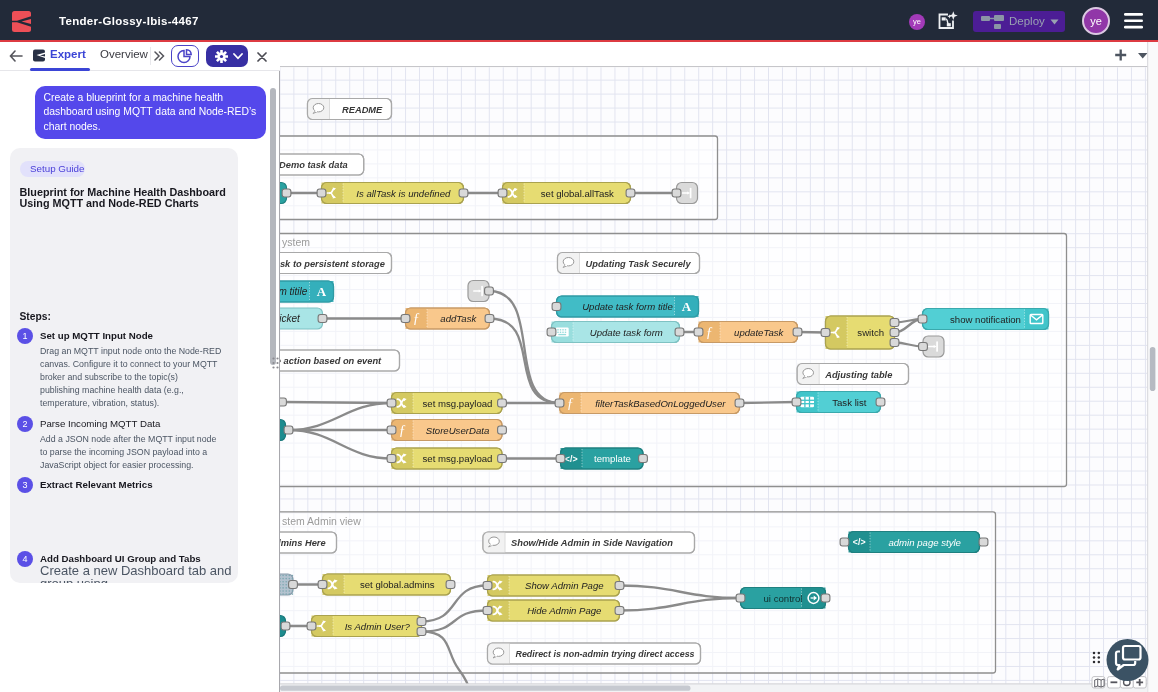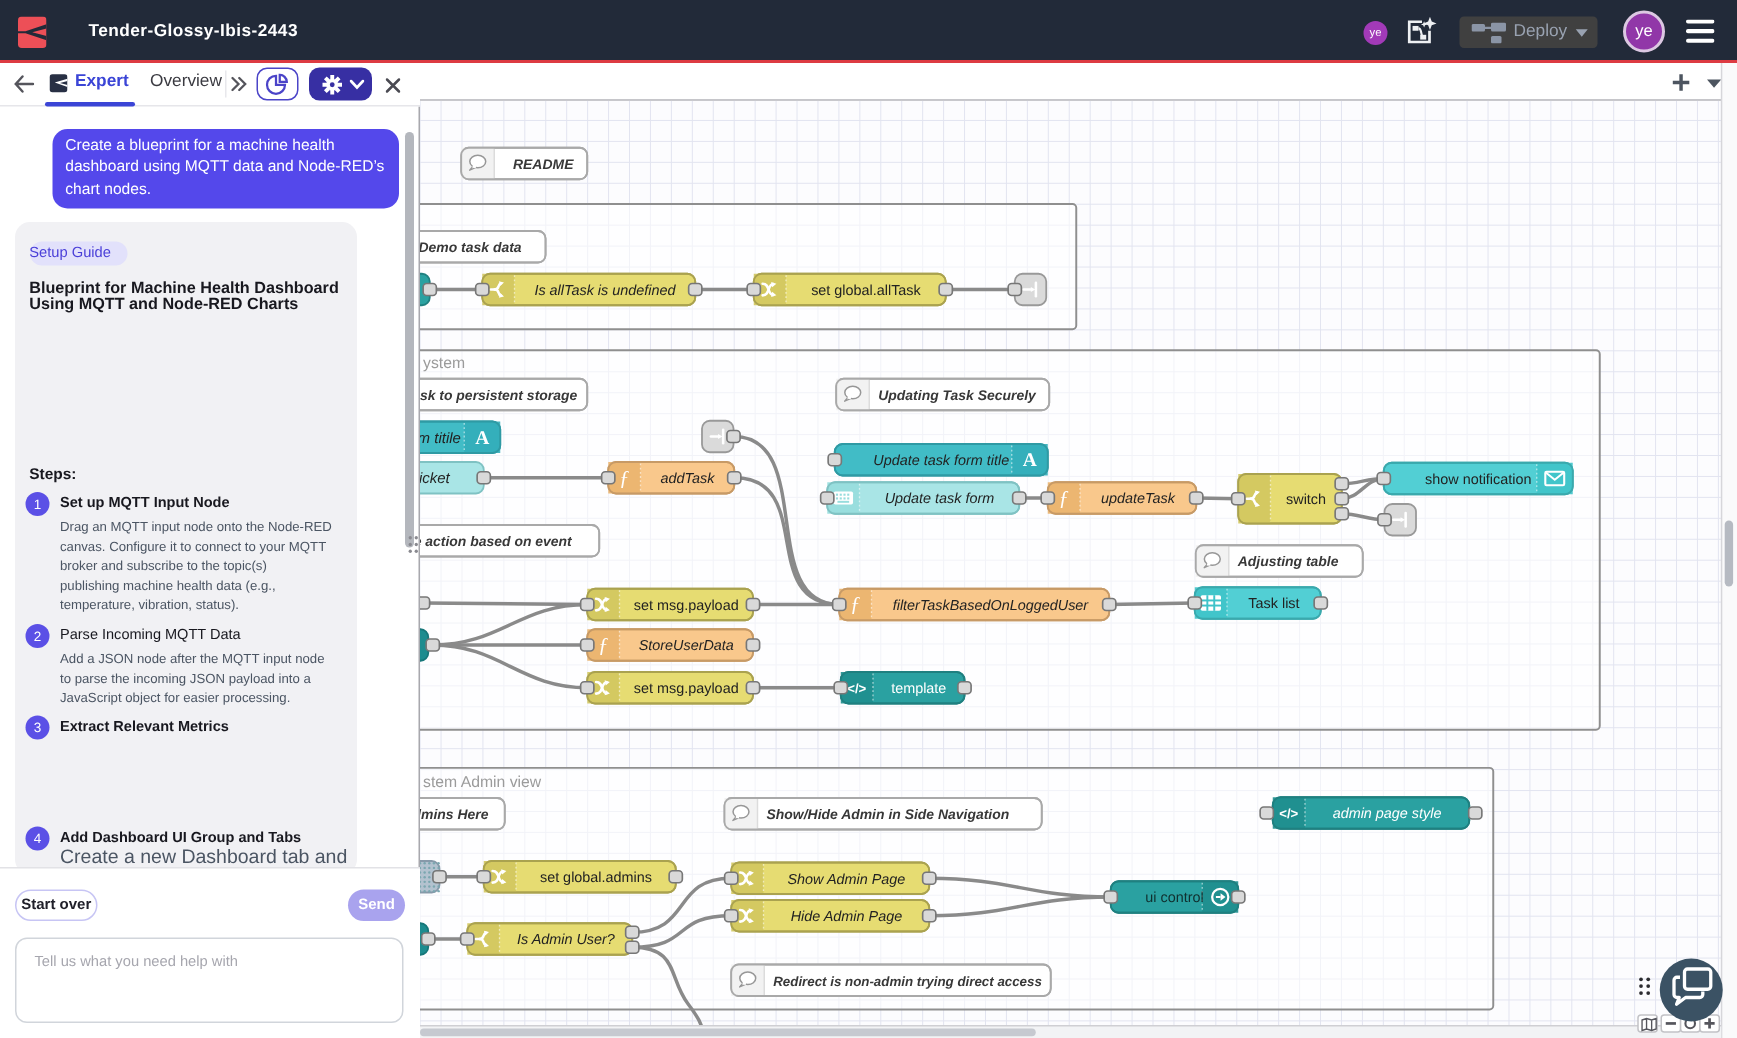--- a/index.html
+++ b/index.html
@@ -5,31 +5,31 @@
 html,body{width:1158px;height:692px;overflow:hidden;font-family:"Liberation Sans",sans-serif;background:#fff;position:relative}
 .abs{position:absolute}
 </style></head>
 <body>
 
 <div class="abs" style="left:0;top:0;width:1158px;height:42px;background:#222a39;border-bottom:2.5px solid #dd3b42">
   <svg class="abs" style="left:12px;top:11px" width="19" height="21" viewBox="0 0 19 21">
     <rect x="0" y="0" width="19" height="21" rx="2.5" fill="#ed4f57"></rect>
     <path d="M19,5.2 L5,9.8 L0,9.8 L0,11.2 L5,11.2 L19,15.8 L19,13 L9.5,10.5 L19,8 Z" fill="#222a39"></path>
   </svg>
-  <span class="abs" style="left:59px;top:15px;color:#fff;font-size:11.5px;font-weight:bold;letter-spacing:0.3px">Tender-Glossy-Ibis-2443</span>
+  <span class="abs" style="left:59px;top:15px;color:#fff;font-size:11.5px;font-weight:bold;letter-spacing:0.3px">Tender-Glossy-Ibis-4467</span>
   <div class="abs" style="left:909px;top:13.5px;width:16px;height:16px;border-radius:50%;background:#a23ab8;color:#fff;font-size:7.5px;text-align:center;line-height:16px">ye</div>
   <svg class="abs" style="left:936px;top:11px" width="22" height="21" viewBox="0 0 22 21">
     <path d="M12,3.5 H3.5 V17 H17 V9.5" fill="none" stroke="#eef0f3" stroke-width="1.8"></path>
     <rect x="5.7" y="6.3" width="4" height="3.2" fill="#eef0f3"></rect>
     <rect x="10.8" y="12.2" width="4" height="3.2" fill="#eef0f3"></rect>
     <path d="M9.7,7.9 c2.6,0 1,5.9 3.6,5.9" fill="none" stroke="#eef0f3" stroke-width="1.4"></path>
     <path d="M17.3,0.2 l1.2,3.2 3.2,1.2 -3.2,1.2 -1.2,3.2 -1.2,-3.2 -3.2,-1.2 3.2,-1.2 z" fill="#eef0f3"></path>
     <path d="M13.4,3.2 l0.6,1.5 1.5,0.6 -1.5,0.6 -0.6,1.5 -0.6,-1.5 -1.5,-0.6 1.5,-0.6 z" fill="#eef0f3"></path>
   </svg>
-  <div class="abs" style="left:973px;top:10.5px;width:92px;height:21.5px;background:#404040;border-radius:3px">
+  <div class="abs" style="left:973px;top:10.5px;width:92px;height:21.5px;background:#4c1d95;border-radius:3px">
     <svg class="abs" style="left:8px;top:4px" width="24" height="14" viewBox="0 0 24 14">
       <rect x="0" y="1" width="9" height="5" rx="1" fill="#8b95a6"></rect>
       <rect x="13" y="0" width="10" height="6" rx="1" fill="#8b95a6"></rect>
       <rect x="13" y="9" width="7" height="5" rx="1" fill="#8b95a6"></rect>
       <path d="M9,3.5 h4" stroke="#8b95a6" stroke-width="1.5"></path>
     </svg>
     <span class="abs" style="left:36px;top:4px;color:#99a2b1;font-size:11.5px">Deploy</span>
     <svg class="abs" style="left:77px;top:8.5px" width="9" height="6" viewBox="0 0 9 6">
         <polygon points="0.5,0.5 8.5,0.5 4.5,5.5" fill="#99a2b1"></polygon>
       </svg>
@@ -504,21 +504,21 @@
       <svg class="abs" style="left:27px;top:8px" width="10" height="7" viewBox="0 0 10 7">
           <path d="M1,1 L5,5.3 L9,1" fill="none" stroke="#fff" stroke-width="1.8" stroke-linecap="round"></path>
         </svg>
     </div>
     <svg class="abs" style="left:257px;top:10px" width="10" height="10" viewBox="0 0 10 10">
         <path d="M1,1 L9,9 M9,1 L1,9" stroke="#4a4a52" stroke-width="1.7" stroke-linecap="round"></path>
       </svg>
   </div>
 
   <div class="abs" style="left:10px;top:106px;width:228px;height:435px;background:#f1f1f4;border-radius:10px;overflow:hidden">
-    <div class="abs" style="left:9.5px;top:13px;width:65px;height:16px;background:#e2e1fb;border-radius:8px;color:#4a3fd8;font-size:9.8px;text-align:left;line-height:16px">Setup Guide</div>
+    <div class="abs" style="left:9.5px;top:13px;width:65px;height:16px;background:#e2e1fb;border-radius:8px;color:#4a3fd8;font-size:9.8px;text-align:right;line-height:16px">Setup Guide</div>
     <div class="abs" style="left:9.5px;top:38.5px;width:213px;font-size:10.8px;font-weight:bold;color:#18181f;line-height:11.7px">Blueprint for Machine Health Dashboard<br>Using MQTT and Node-RED Charts</div>
     <div class="abs" style="left:9.5px;top:163px;font-size:10.3px;font-weight:bold;color:#18181f">Steps:</div>
 
     <div class="abs" style="left:7px;top:180px;width:16px;height:16px;border-radius:50%;background:#5b50e6;color:#fff;font-size:9px;text-align:center;line-height:16px">1</div>
 <div class="abs" style="left:30px;top:182px;font-size:9.7px;font-weight:bold;color:#18181f">Set up MQTT Input Node</div>
 <div class="abs" style="left:30px;top:197px;width:205px;font-size:8.8px;color:#4b5563;line-height:12.9px">Drag an MQTT input node onto the Node-RED<br>canvas. Configure it to connect to your MQTT<br>broker and subscribe to the topic(s)<br>publishing machine health data (e.g.,<br>temperature, vibration, status).</div>
       <div class="abs" style="left:7px;top:268px;width:16px;height:16px;border-radius:50%;background:#5b50e6;color:#fff;font-size:9px;text-align:center;line-height:16px">2</div>
 <div class="abs" style="left:30px;top:270px;font-size:9.7px;font-weight:normal;color:#18181f">Parse Incoming MQTT Data</div>
 <div class="abs" style="left:30px;top:285px;width:205px;font-size:8.8px;color:#4b5563;line-height:12.9px">Add a JSON node after the MQTT input node<br>to parse the incoming JSON payload into a<br>JavaScript object for easier processing.</div>
       <div class="abs" style="left:7px;top:329px;width:16px;height:16px;border-radius:50%;background:#5b50e6;color:#fff;font-size:9px;text-align:center;line-height:16px">3</div>
@@ -533,17 +533,12 @@
     <g fill="#8a8a90">
         <circle cx="1.5" cy="1.5" r="1.1"></circle>
         <circle cx="5.5" cy="1.5" r="1.1"></circle>
         <circle cx="1.5" cy="6" r="1.1"></circle>
         <circle cx="5.5" cy="6" r="1.1"></circle>
         <circle cx="1.5" cy="10.5" r="1.1"></circle>
         <circle cx="5.5" cy="10.5" r="1.1"></circle>
       </g>
   </svg>
 
-  <div class="abs" style="left:0;top:535.5px;width:280px;height:114.5px;background:#fff;border-top:1px solid #e2e2e6">
-    <div class="abs" style="left:10px;top:14px;width:55px;height:21px;border:1px solid #c7c5f4;border-radius:11px;background:#fff;font-size:10px;color:#20202a;text-align:center;line-height:20px;font-weight:bold">Start over</div>
-    <div class="abs" style="left:232px;top:14px;width:38px;height:21px;border-radius:11px;background:#a9a3ee;font-size:10px;color:#fff;text-align:center;line-height:21px;font-weight:bold">Send</div>
-    <div class="abs" style="left:10px;top:46.5px;width:259px;height:57px;border:1px solid #d1d5db;border-radius:8px;background:#fff;font-size:9.8px;color:#a6a6ae;padding:10px 12px">Tell us what you need help with</div>
-  </div>
 </div>
 </body></html>

